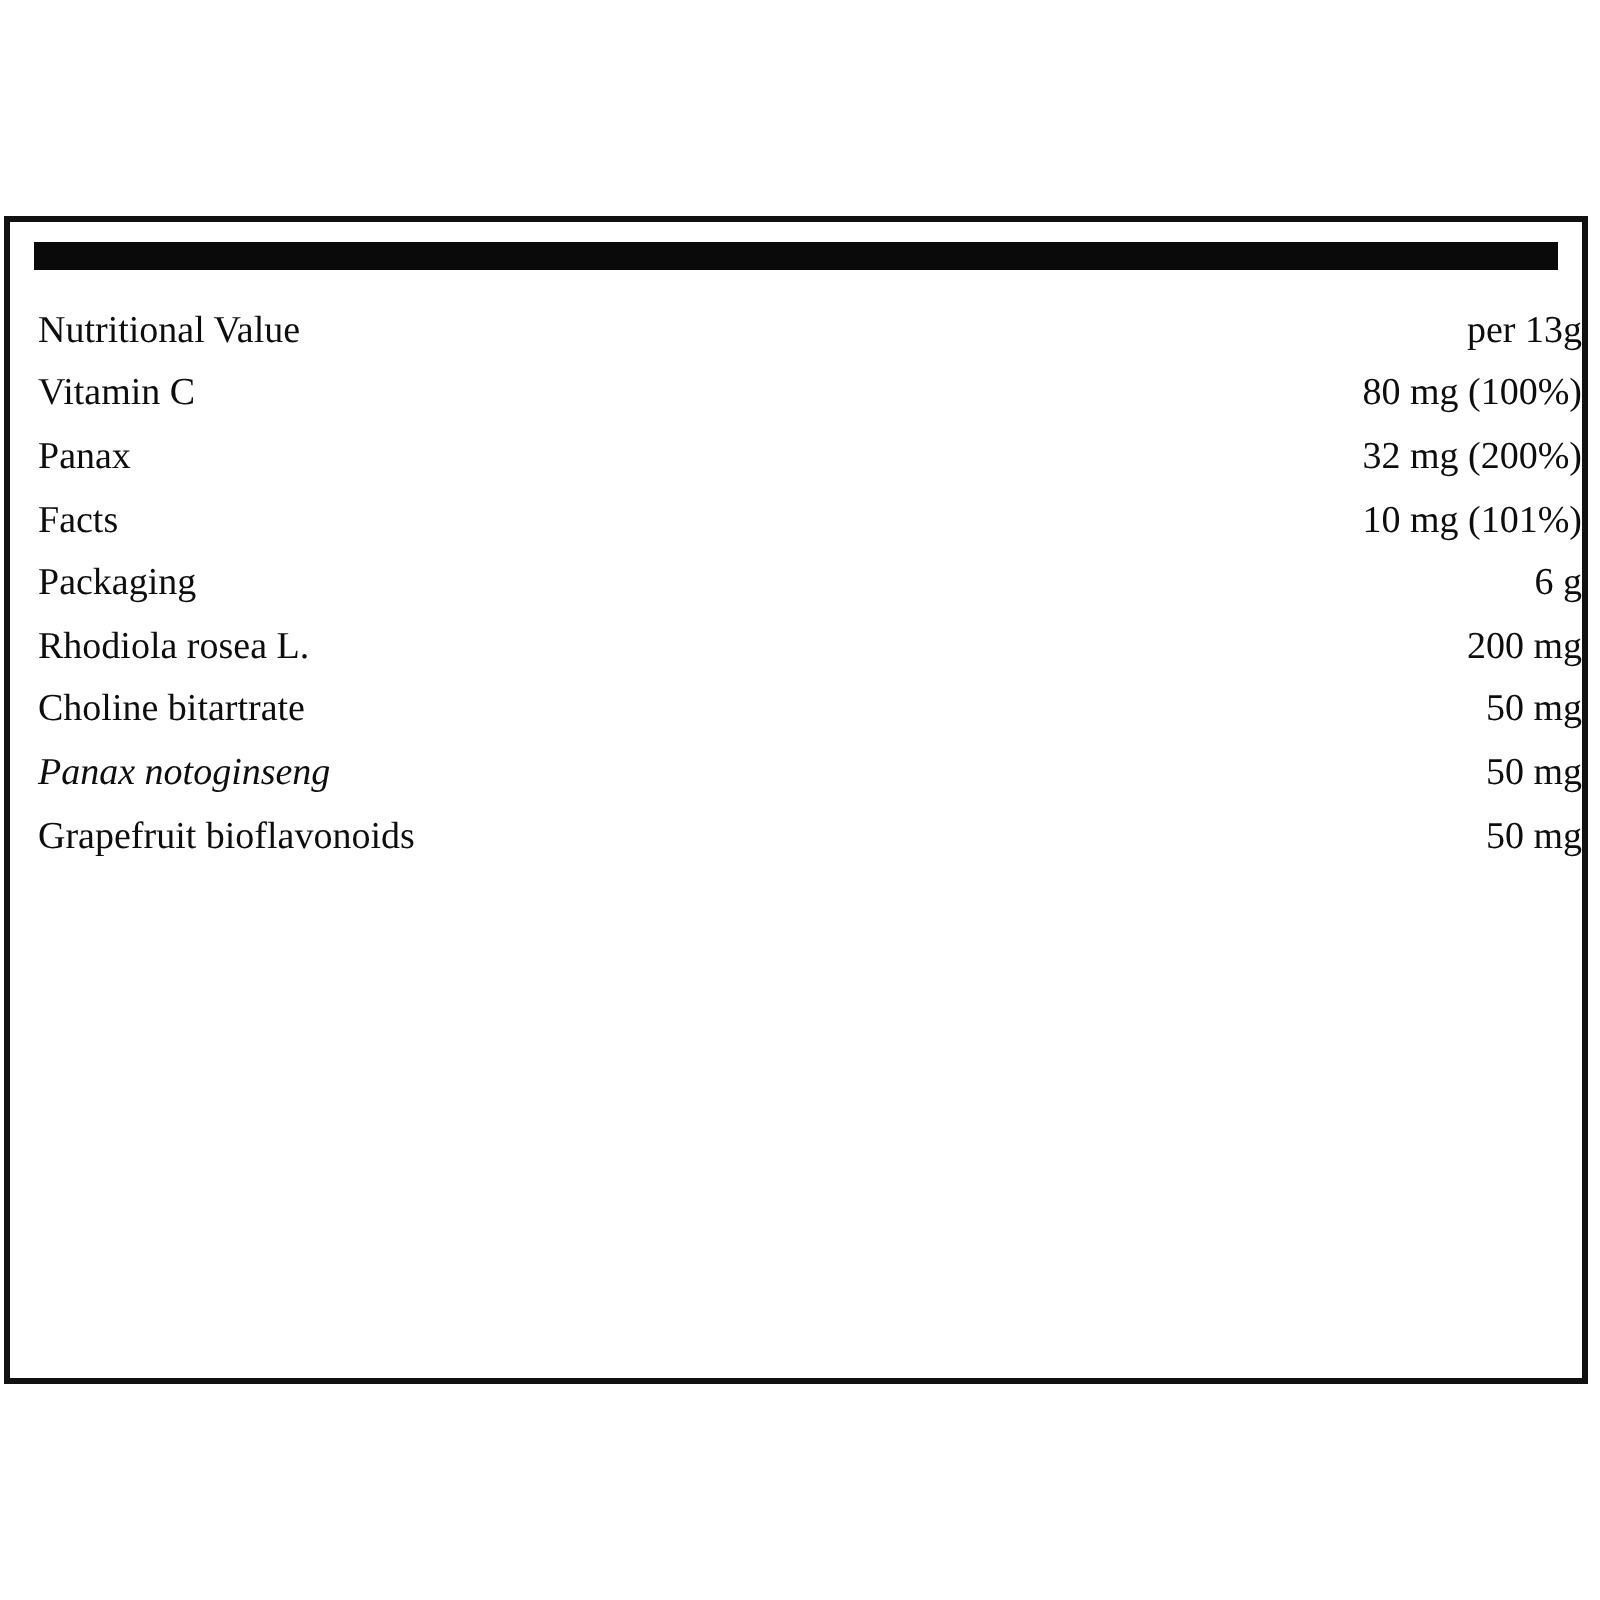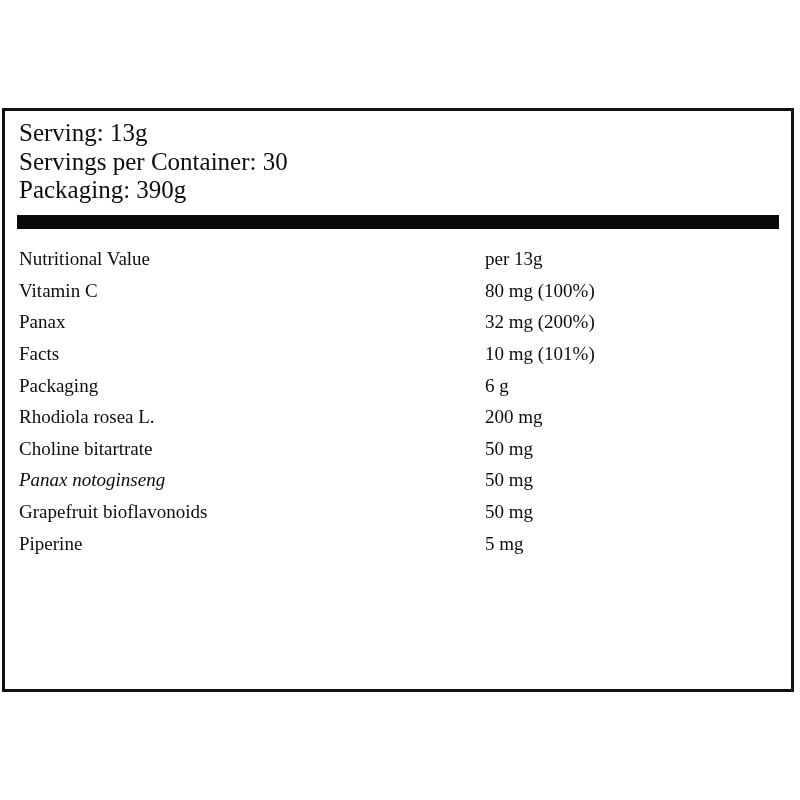--- a/index.html
+++ b/index.html
@@ -57,35 +57,30 @@
     font-weight: normal;
     vertical-align: middle;
     white-space: nowrap;
   }
   .col-name {
     text-align: left;
     padding-left: 14px;
   }
   .col-value {
     width: 306px;
-    text-align: left;
+    text-align: right;
   }
   th.col-name, th.col-value { font-weight: bold; }
   td.italic { font-style: italic; }
 </style>
 </head>
 <body>
 
 <div class="label-box">
 
-  <div class="info-block">
-    <div>Serving: 13g</div>
-    <div>Servings per Container: 30</div>
-    <div>Packaging: 390g</div>
-  </div>
 
   <div class="thick-bar"></div>
 
   <table class="nutrition-table">
     <thead>
       <tr>
         <th class="col-name">Nutritional Value</th>
         <th class="col-value">per 13g</th>
       </tr>
     </thead>
@@ -115,19 +110,15 @@
           <td class="col-value">50 mg</td>
         </tr>
         <tr>
           <td class="col-name italic">Panax notoginseng</td>
           <td class="col-value">50 mg</td>
         </tr>
         <tr>
           <td class="col-name">Grapefruit bioflavonoids</td>
           <td class="col-value">50 mg</td>
         </tr>
-        <tr>
-          <td class="col-name">Piperine</td>
-          <td class="col-value">5 mg</td>
-        </tr>
       </tbody>
   </table>
 </div>
 
 </body></html>

